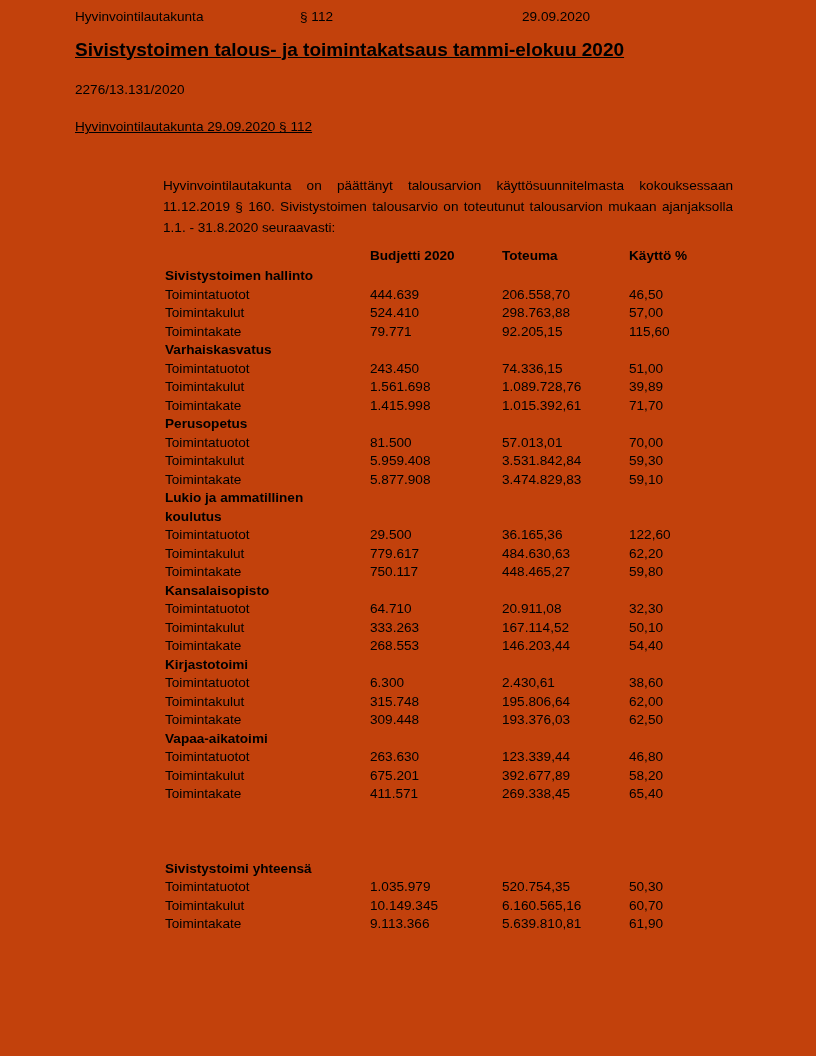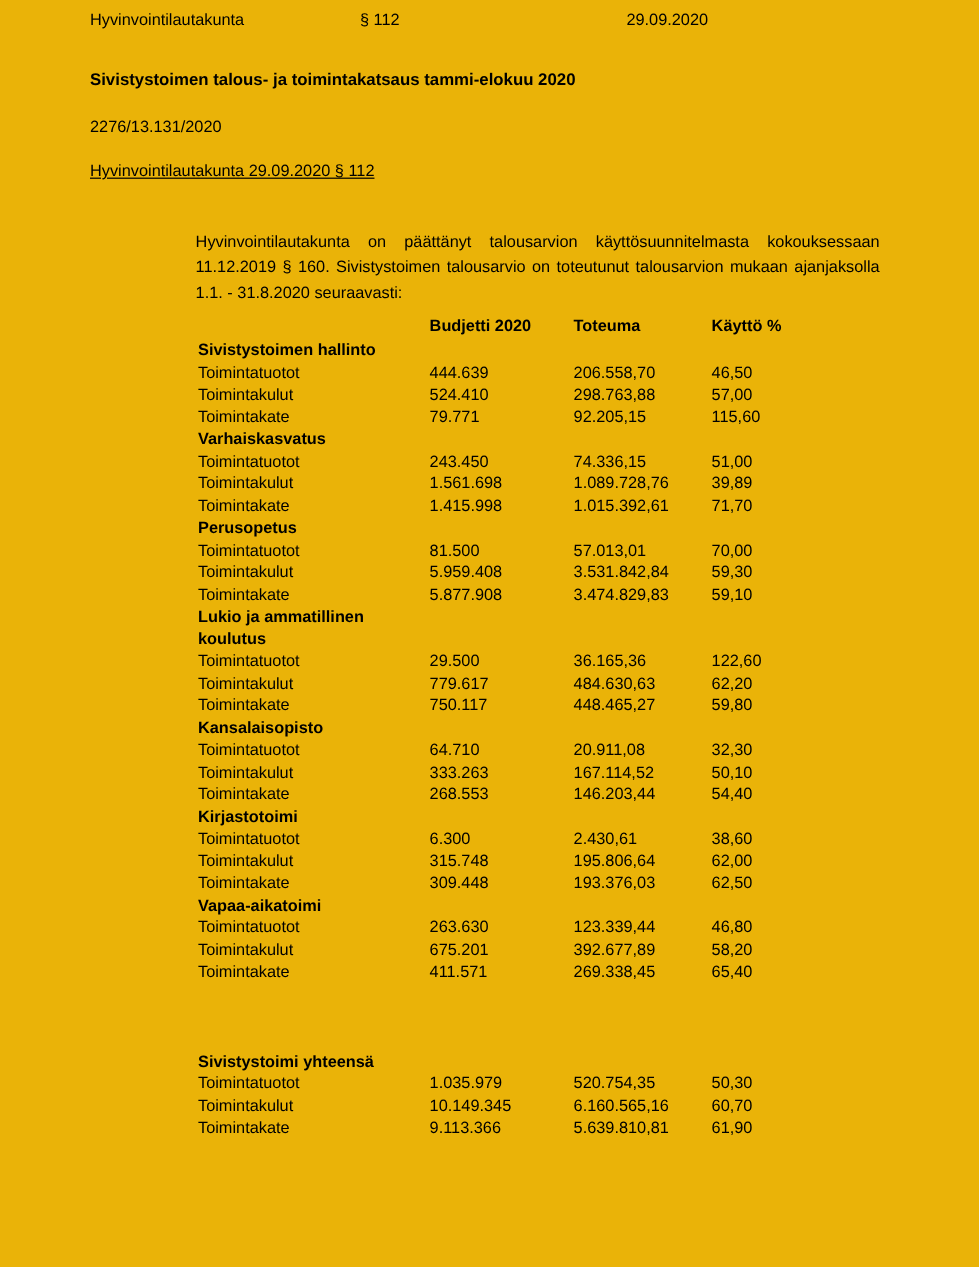--- a/index.html
+++ b/index.html
@@ -1,50 +1,51 @@
 <!DOCTYPE html>
 <html><head>
 <meta charset="utf-8">
 <style>
   * { box-sizing: border-box; }
   html, body { margin: 0; padding: 0; background: #ffffff; }
   .page {
     position: relative;
     width: 816px;
     height: 1056px;
-    background: #eab308;
+    background: #c2410c;
     color: #000000;
     font-family: "Liberation Sans", "DejaVu Sans", sans-serif;
     font-size: 13.6px;
     line-height: 18.5px;
     overflow: hidden;
   }
   .top-line {
     padding-top: 8px;
     margin-left: 75px;
     white-space: nowrap;
   }
   .top-line .committee { display: inline-block; width: 225px; }
   .top-line .section-ref { display: inline-block; width: 222px; }
   .title {
-    margin: 29px 0 0 75px;
-    font-size: 14px;
+    margin: 13px 0 0 75px;
+    font-size: 19px;
     font-weight: bold;
     line-height: 20px;
+    text-decoration: underline;
   }
   .case-number { margin: 21px 0 0 75px; }
   .meeting-line { margin: 19px 0 0 75px; text-decoration: underline; }
   .intro {
     margin: 38px 0 0 163px;
     width: 570px;
     text-align: justify;
     line-height: 21px;
   }
   .finance-table { margin: 9px 0 0 165px; }
-  .fr { display: flex; align-items: center; }
+  .fr { display: flex; align-items: center; gap: 12px; }
   .c0 { width: 193px; padding-right: 6px; }
   .c1 { width: 120px; }
   .c2 { width: 115px; }
   .c3 { width: 90px; }
   .bold { font-weight: bold; }
   .section { }
   .section.first { margin-top: 2px; }
   .section.total-gap { margin-top: 56px; }
 </style>
 </head>

